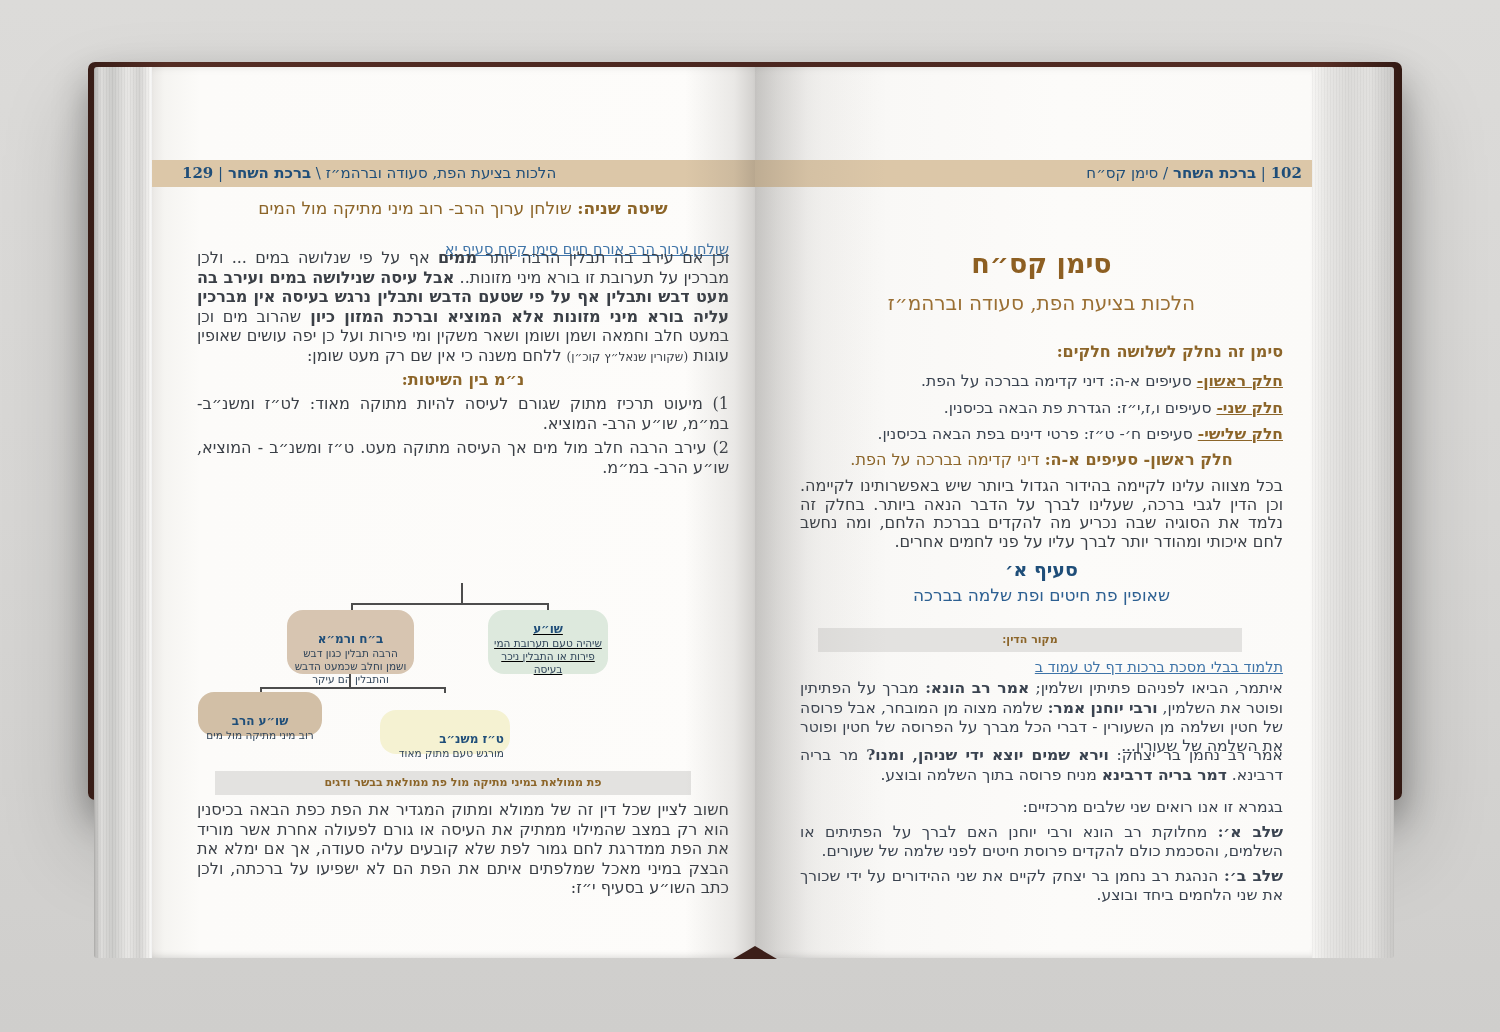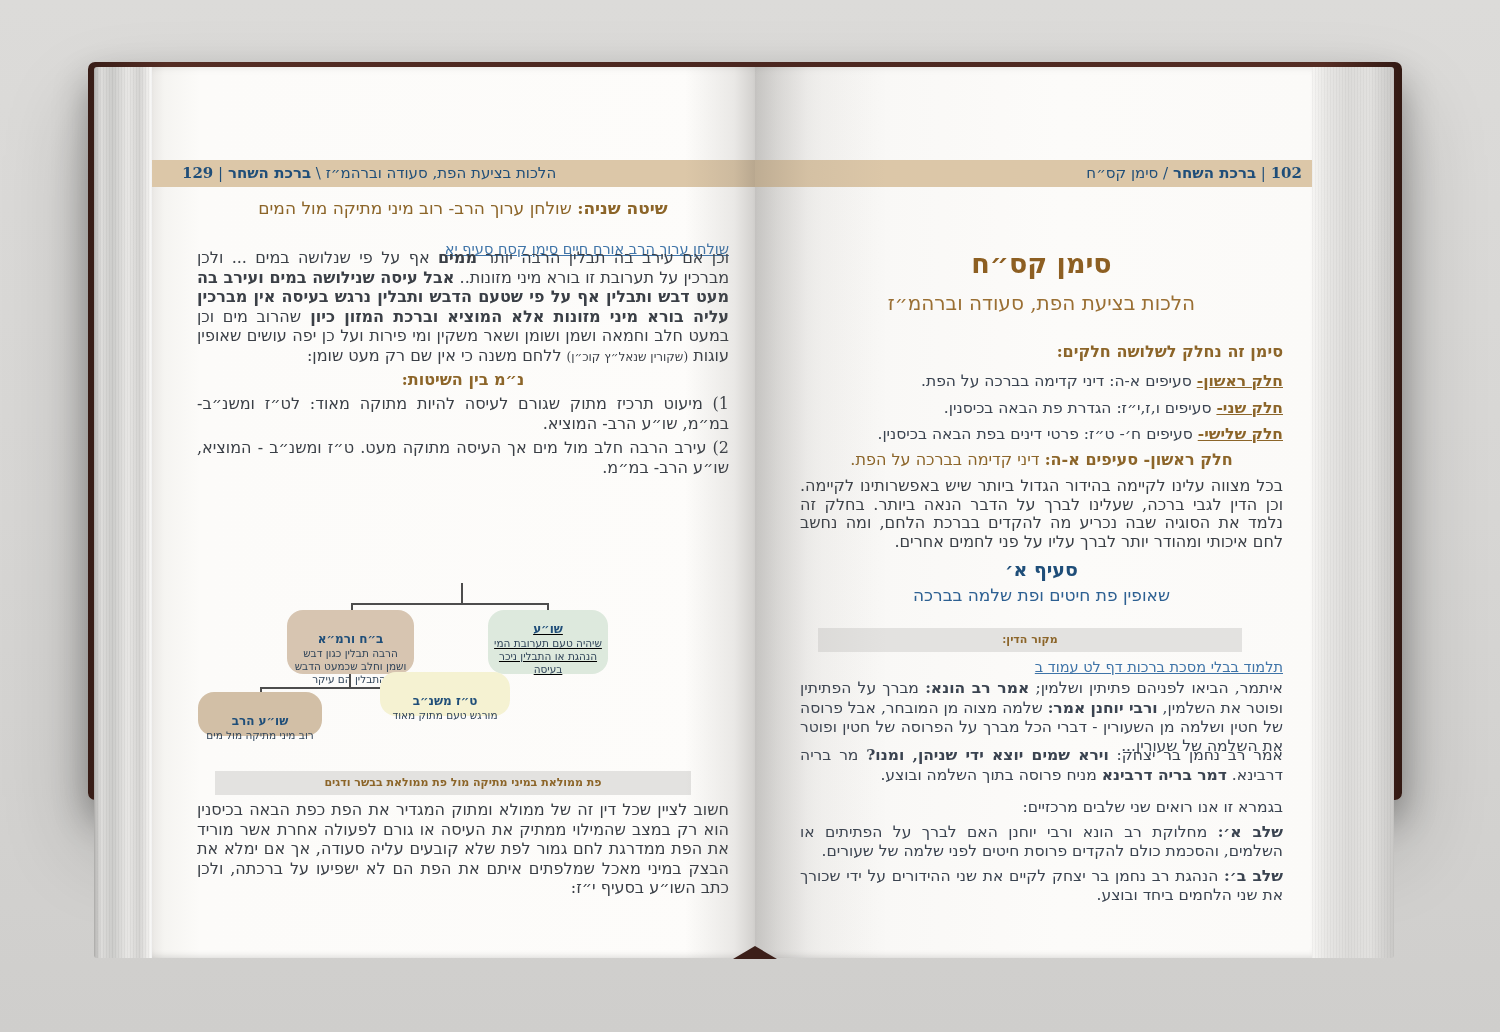--- a/index.html
+++ b/index.html
@@ -102,33 +102,33 @@
       <div class="fc-line" style="left:199px; top:536px; width:198px; height:2px;"></div>
       <div class="fc-line" style="left:199px; top:536px; width:2px; height:8px;"></div>
       <div class="fc-line" style="left:395px; top:536px; width:2px; height:8px;"></div>
 
       <div class="fc-box" style="left:135px; top:543px; width:127px; height:64px; background:#d7c5b1;">
         <span class="t">ב״ח ורמ״א</span>
         <span class="x">הרבה תבלין כגון דבש ושמן וחלב שכמעט הדבש והתבלין הם עיקר</span>
       </div>
       <div class="fc-box" style="left:336px; top:543px; width:120px; height:64px; background:#dde9dd; padding-top:12px;text-decoration:underline;">
         <span class="t">שו״ע</span>
-        <span class="x">שיהיה טעם תערובת המי הנהגת או התבלין ניכר בעיסה</span>
+        <span class="x">שיהיה טעם תערובת המי פירות או התבלין ניכר בעיסה</span>
       </div>
 
       <div class="fc-line" style="left:197px; top:607px; width:2px; height:13px;"></div>
       <div class="fc-line" style="left:108px; top:620px; width:186px; height:2px;"></div>
       <div class="fc-line" style="left:108px; top:620px; width:2px; height:6px;"></div>
       <div class="fc-line" style="left:292px; top:620px; width:2px; height:6px;"></div>
 
       <div class="fc-box" style="left:46px; top:625px; width:124px; height:38px; background:#d2bfa6;">
         <span class="t">שו״ע הרב</span>
         <span class="x">רוב מיני מתיקה מול מים</span>
       </div>
-      <div class="fc-box" style="left:228px; top:605px; width:130px; height:38px; background:#f5f2d2;">
+      <div class="fc-box" style="left:228px; top:643px; width:130px; height:38px; background:#f5f2d2;text-align:right;">
         <span class="t">ט״ז משנ״ב</span>
         <span class="x">מורגש טעם מתוק מאוד</span>
       </div>
 
       <div class="abs graybar" style="left:63px; top:704px; width:476px;padding-left:20px;">פת ממולאת במיני מתיקה מול פת ממולאת בבשר ודגים</div>
 
       <div class="abs justify body-text" style="left:45px; top:733px; width:532px;">חשוב לציין שכל דין זה של ממולא ומתוק המגדיר את הפת כפת הבאה בכיסנין הוא רק במצב שהמילוי ממתיק את העיסה או גורם לפעולה אחרת אשר מוריד את הפת ממדרגת לחם גמור לפת שלא קובעים עליה סעודה, אך אם ימלא את הבצק במיני מאכל שמלפתים איתם את הפת הם לא ישפיעו על ברכתה, ולכן כתב השו״ע בסעיף י״ז:</div>
     </div>
 
     <div class="sheet sheet-right">

